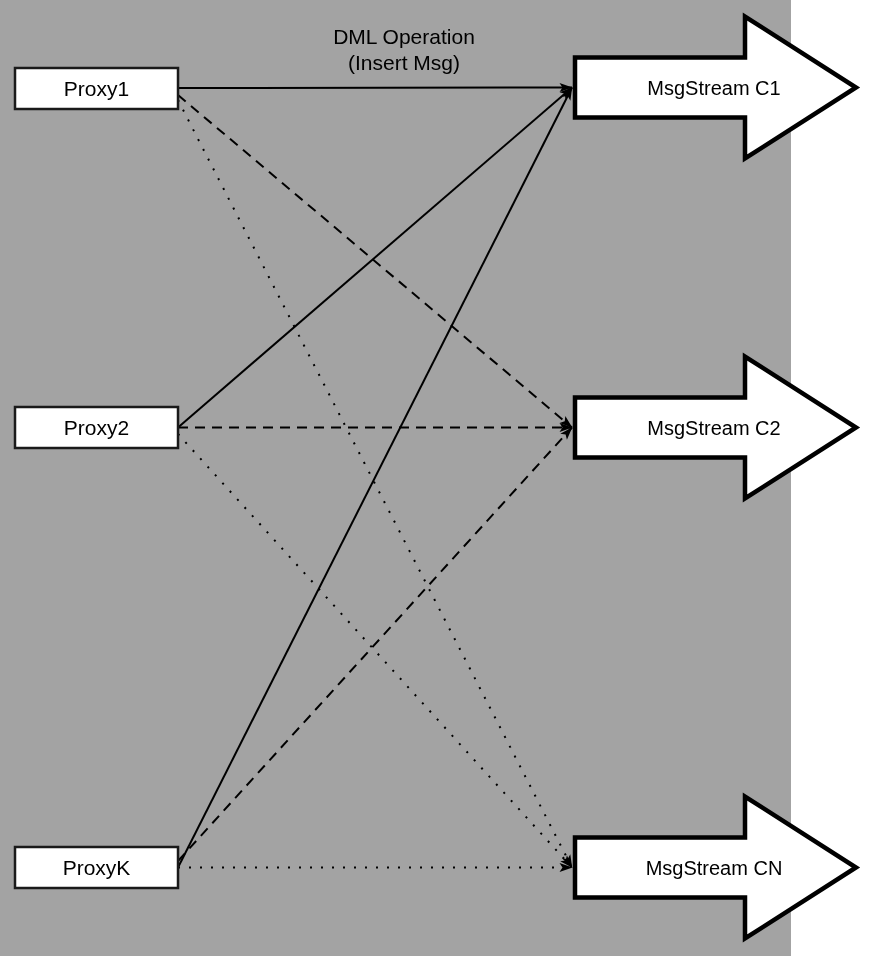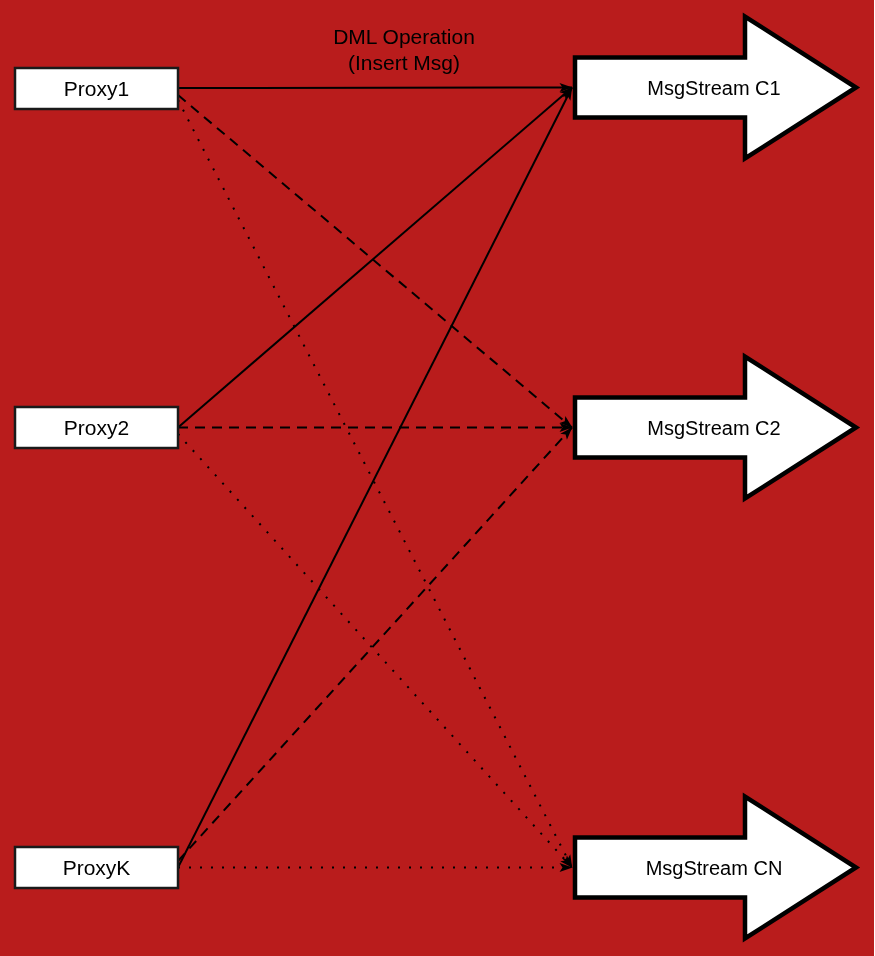--- a/index.html
+++ b/index.html
@@ -2,23 +2,23 @@
 <html><head>
 <meta charset="utf-8">
 <style>
   html, body {
     margin: 0;
     padding: 0;
     background: #ffffff;
   }
   .canvas {
     position: relative;
-    width: 874px;
+    width: 791px;
     height: 956px;
-    background: #b91c1c;
+    background: #a3a3a3;
     font-family: "Liberation Sans", "DejaVu Sans", sans-serif;
   }
   svg text {
     font-family: "Liberation Sans", "DejaVu Sans", sans-serif;
     fill: #000000;
   }
   .node-label {
     font-size: 21px;
   }
   .stream-label {

